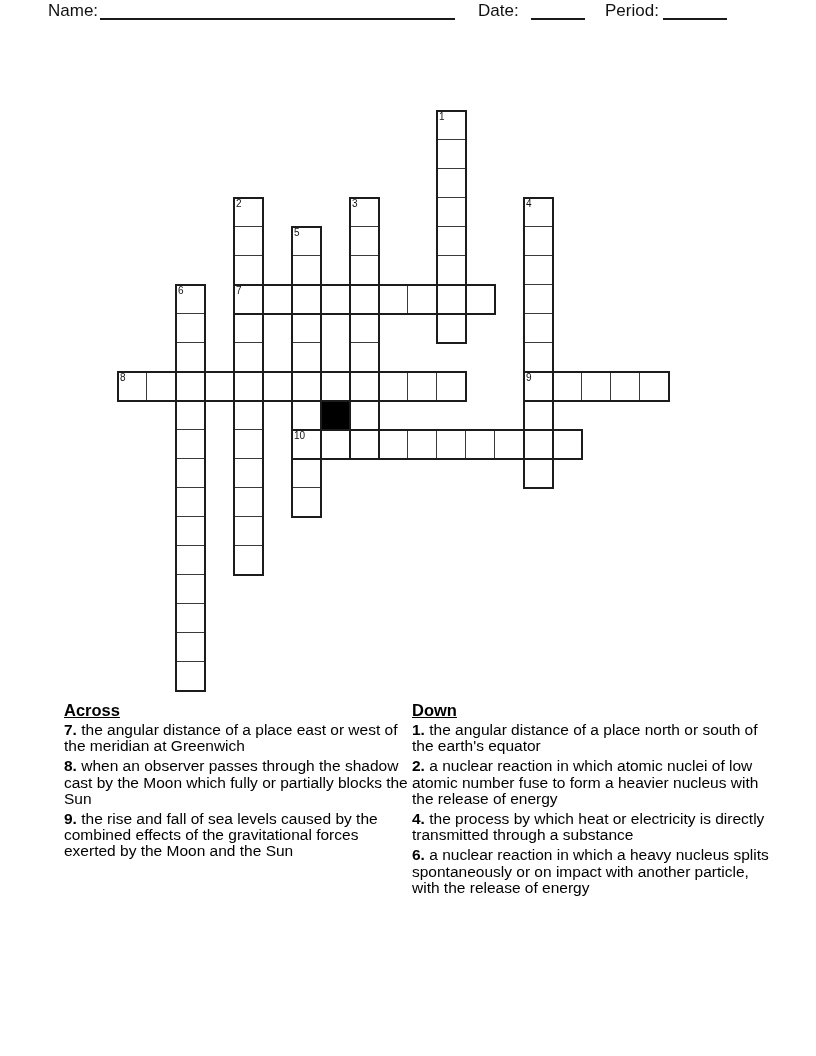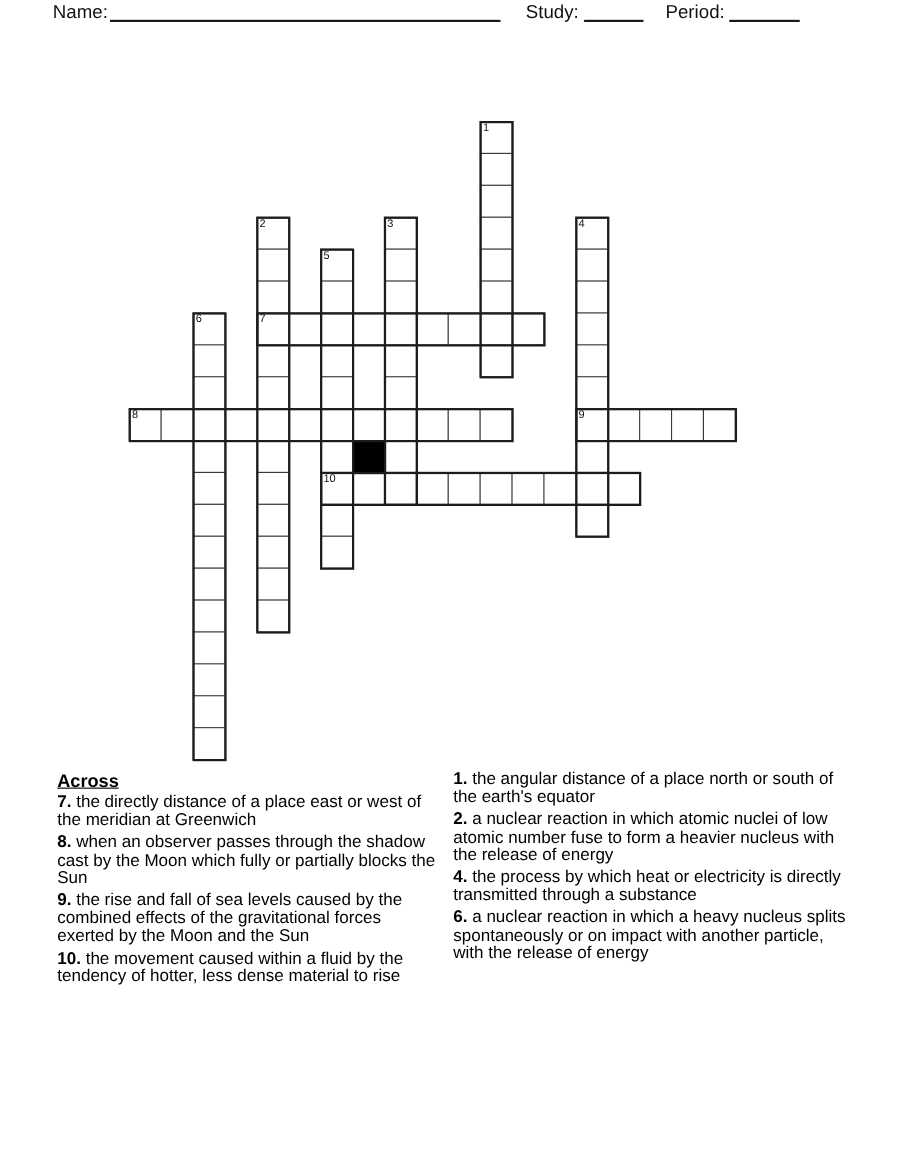--- a/index.html
+++ b/index.html
@@ -29,21 +29,21 @@
   .clue{font-size:15.5px;line-height:16.2px;margin:0 0 4px 0;color:#000;}
   .clue .cnum{font-weight:bold;}
 </style>
 </head>
 <body>
 
 <div class="page">
 
   <span class="hdr-label" style="left:48px">Name:</span>
   <span class="blank-line" style="left:100px;width:355px"></span>
-  <span class="hdr-label" style="left:478px">Study:</span>
+  <span class="hdr-label" style="left:478px">Date:</span>
   <span class="blank-line" style="left:531px;width:54px"></span>
   <span class="hdr-label" style="left:605px">Period:</span>
   <span class="blank-line" style="left:663px;width:64px"></span>
 
 
   <div class="grid" id="grid" style="left: 117px; top: 110px;">
       <div class="cell" style="left: 319px; top: 0px;">
         <span class="num">1</span>
       </div>
       <div class="cell" style="left: 319px; top: 29px;"></div>
@@ -157,30 +157,30 @@
       <div class="entry-box" style="left: 232px; top: 87px; width: 31px; height: 263px;"></div>
       <div class="entry-box" style="left: 406px; top: 87px; width: 31px; height: 292px;"></div>
       <div class="entry-box" style="left: 174px; top: 116px; width: 31px; height: 292px;"></div>
       <div class="entry-box" style="left: 58px; top: 174px; width: 31px; height: 408px;"></div>
       <div class="entry-box" style="left: 116px; top: 174px; width: 263px; height: 31px;"></div>
       <div class="entry-box" style="left: 0px; top: 261px; width: 350px; height: 31px;"></div>
       <div class="entry-box" style="left: 406px; top: 261px; width: 147px; height: 31px;"></div>
       <div class="entry-box" style="left: 174px; top: 319px; width: 292px; height: 31px;"></div>
     </div>
 
-  <div class="clue-col" style="left:52px;width:348px">
+  <div class="clue-col" style="left:64px;width:348px">
     <div class="clue-heading">Across</div>
     <div id="across-list">
-        <div class="clue"><span class="cnum">7. </span><span>the directly distance of a place east or west of the meridian at Greenwich</span></div>
+        <div class="clue"><span class="cnum">7. </span><span>the angular distance of a place east or west of the meridian at Greenwich</span></div>
         <div class="clue"><span class="cnum">8. </span><span>when an observer passes through the shadow cast by the Moon which fully or partially blocks the Sun</span></div>
         <div class="clue"><span class="cnum">9. </span><span>the rise and fall of sea levels caused by the combined effects of the gravitational forces exerted by the Moon and the Sun</span></div>
-        <div class="clue"><span class="cnum">10. </span><span>the movement caused within a fluid by the tendency of hotter, less dense material to rise</span></div>
       </div>
   </div>
   <div class="clue-col" style="left:412px;width:360px">
+    <div class="clue-heading">Down</div>
     <div id="down-list">
         <div class="clue"><span class="cnum">1. </span><span>the angular distance of a place north or south of the earth's equator</span></div>
         <div class="clue"><span class="cnum">2. </span><span>a nuclear reaction in which atomic nuclei of low atomic number fuse to form a heavier nucleus with the release of energy</span></div>
         <div class="clue"><span class="cnum">4. </span><span>the process by which heat or electricity is directly transmitted through a substance</span></div>
         <div class="clue"><span class="cnum">6. </span><span>a nuclear reaction in which a heavy nucleus splits spontaneously or on impact with another particle, with the release of energy</span></div>
       </div>
   </div>
 
 </div>
 

